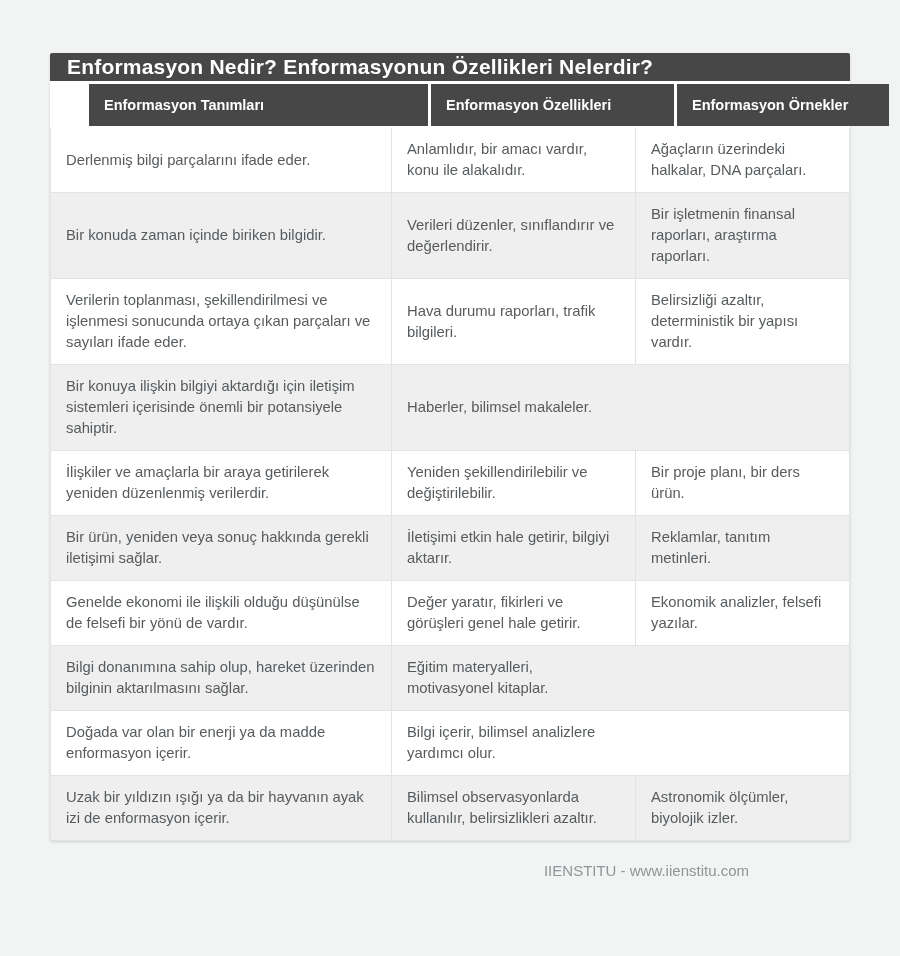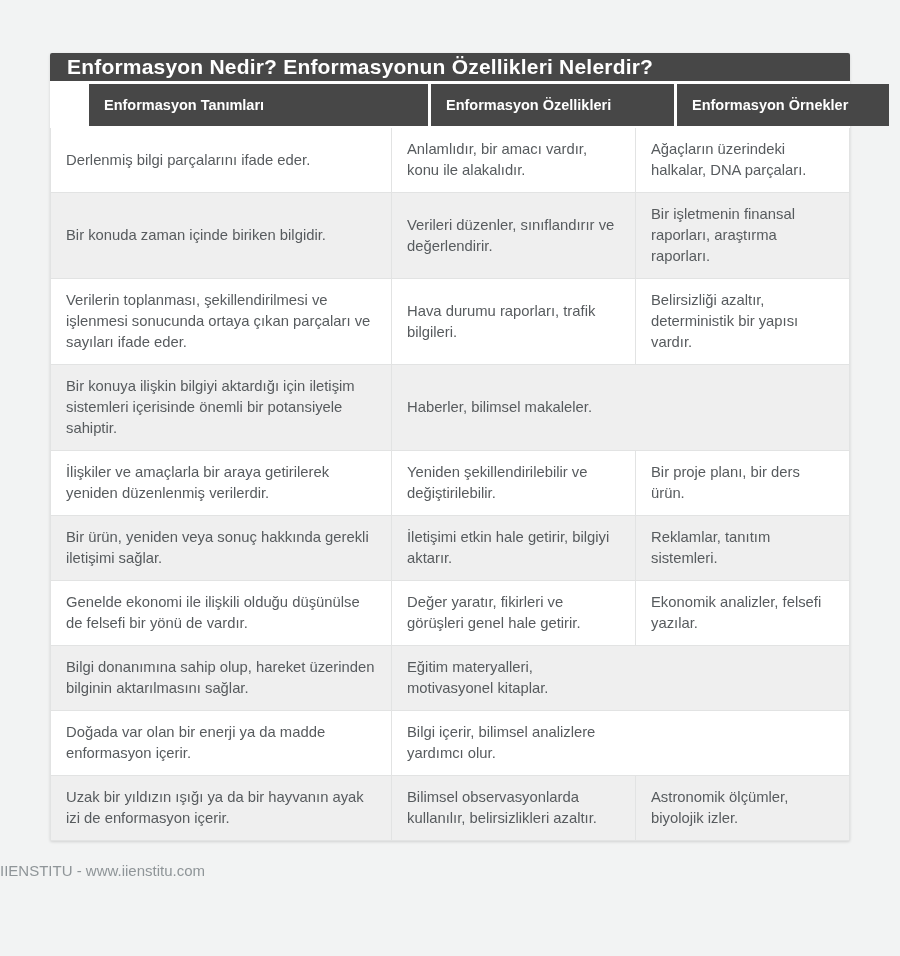--- a/index.html
+++ b/index.html
@@ -58,21 +58,21 @@
     align-items: center;
     padding: 11px 15px;
     font-size: 14.8px;
     line-height: 21px;
     color: var(--body-text, #575b5e);
   }
   .tcell + .tcell { border-left: 1px solid var(--border, #e2e3e3); }
   .footer {
     width: 749px;
     margin-top: 21px;
-    text-align: left;
+    text-align: right;
     font-size: 15px;
     color: var(--footer-text, #8f9598);
   }
 </style>
 </head>
 <body>
 
 <div class="card">
   <div class="title-bar">Enformasyon Nedir? Enformasyonun Özellikleri Nelerdir?</div>
 
@@ -103,21 +103,21 @@
         <div class="tcell">Haberler, bilimsel makaleler.</div>
       </div>
       <div class="trow">
         <div class="tcell">İlişkiler ve amaçlarla bir araya getirilerek yeniden düzenlenmiş verilerdir.</div>
         <div class="tcell">Yeniden şekillendirilebilir ve değiştirilebilir.</div>
         <div class="tcell">Bir proje planı, bir ders ürün.</div>
       </div>
       <div class="trow alt">
         <div class="tcell">Bir ürün, yeniden veya sonuç hakkında gerekli iletişimi sağlar.</div>
         <div class="tcell">İletişimi etkin hale getirir, bilgiyi aktarır.</div>
-        <div class="tcell">Reklamlar, tanıtım sistemleri.</div>
+        <div class="tcell">Reklamlar, tanıtım metinleri.</div>
       </div>
       <div class="trow">
         <div class="tcell">Genelde ekonomi ile ilişkili olduğu düşünülse de felsefi bir yönü de vardır.</div>
         <div class="tcell">Değer yaratır, fikirleri ve görüşleri genel hale getirir.</div>
         <div class="tcell">Ekonomik analizler, felsefi yazılar.</div>
       </div>
       <div class="trow alt">
         <div class="tcell">Bilgi donanımına sahip olup, hareket üzerinden bilginin aktarılmasını sağlar.</div>
         <div class="tcell">Eğitim materyalleri, motivasyonel kitaplar.</div>
       </div>

